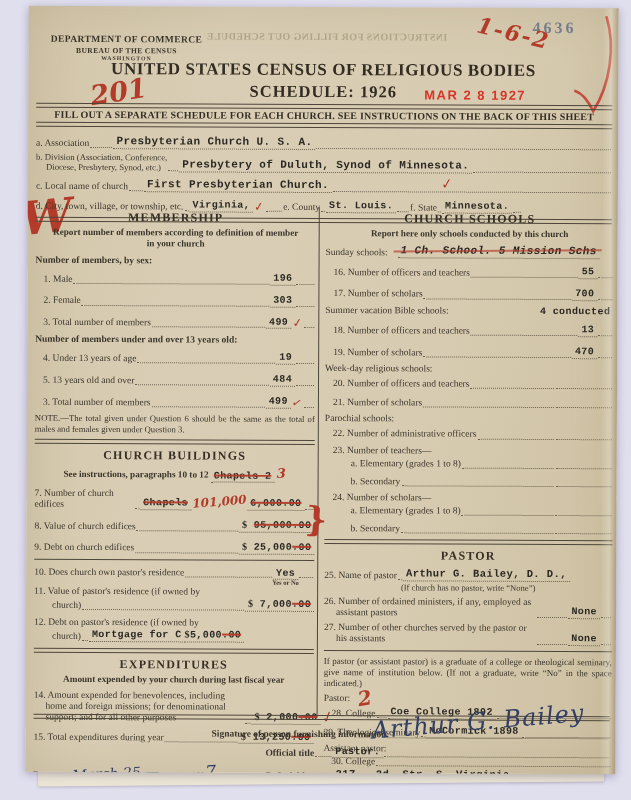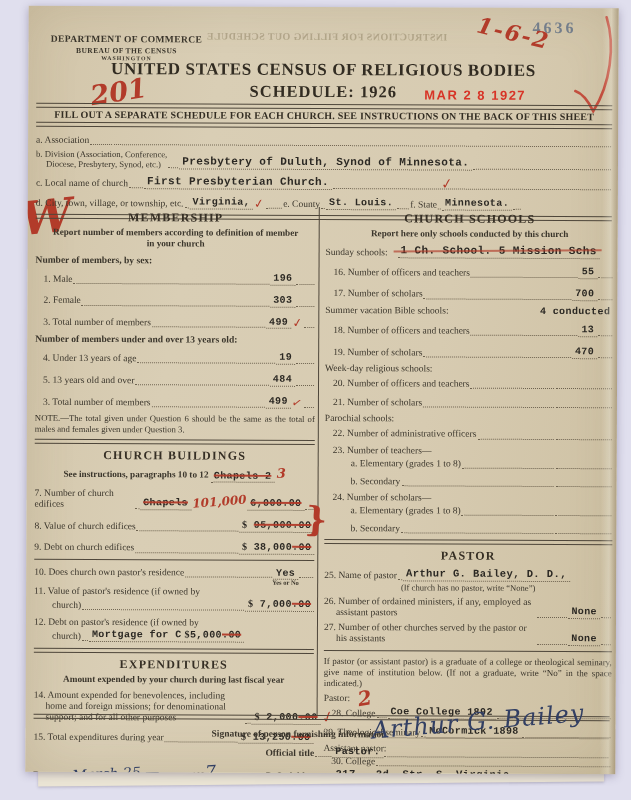--- a/index.html
+++ b/index.html
@@ -112,20 +112,21 @@
       <div class="dbl-rule"></div>
       <div class="banner-text">FILL OUT A SEPARATE SCHEDULE FOR EACH CHURCH.   SEE INSTRUCTIONS ON THE BACK OF THIS SHEET</div>
       <div class="dbl-rule"></div>
     </div>
 
     <div class="ident" style="position:absolute;">
       <span class="ck" style="position:absolute;left:404px;top:47px;font-size:14px;">✓</span>
       <div class="q">
         <span>a. Association</span>
         <span class="dtf" style="width:22px"></span>
+        <span class="val" style="font-size:11px">Presbyterian Church U. S. A.</span>
         <span class="dt"></span>
       </div>
       <div class="q" style="margin-top:4px;">
         <span style="line-height:1.1;">
           <span style="display:block;font-size:8.7px;">b. Division (Association, Conference,</span>
           <span style="display:block;font-size:8.7px;padding-left:10px;">Diocese, Presbytery, Synod, etc.)</span>
         </span>
         <span class="dtf" style="width:10px"></span>
         <span class="val" style="font-size:11px">Presbytery of Duluth, Synod of Minnesota.</span>
         <span class="dt"></span>
@@ -218,21 +219,21 @@
         </div>
         <div class="q" style="margin-top:8px;position:relative;">
           <span>8. Value of church edifices</span>
           <span class="dt"></span>
           <span class="val"><span class="cur">$</span> <span class="rs">95,000.00</span></span>
           <span class="brace">}</span>
         </div>
         <div class="q" style="margin-top:8px;">
           <span>9. Debt on church edifices</span>
           <span class="dt"></span>
-          <span class="val"><span class="cur">$</span> <span>38,000</span><span class="rs">.00</span></span>
+          <span class="val"><span class="cur">$</span> <span>25,000</span><span class="rs">.00</span></span>
         </div>
         <div class="rule" style="margin-top:5px;"></div>
         <div class="q">
           <span>10. Does church own pastor's residence</span>
           <span class="dt"></span>
           <span class="valwrap">
             <span class="val">Yes</span>
             <span class="hint">Yes or No</span>
           </span>
           <span class="dtf" style="width:14px"></span>
@@ -272,21 +273,21 @@
       </div>
 
       <div class="divider"></div>
 
       <div class="rightcol">
         <div class="sec">CHURCH SCHOOLS</div>
         <div class="inst">Report here only schools conducted by this church</div>
         <div class="q t" style="flex-wrap:nowrap;">
           <span>Sunday schools:</span>
           <span class="gap"></span>
-          <span class="val redline" style="font-size:11px;">1 Ch. School. 5 Mission Schs</span>
+          <span class="val redline" style="font-size:11px;font-style:italic;">1 Ch. School. 5 Mission Schs</span>
         </div>
         <div class="q" style="padding-left:8px;">
           <span>16. Number of officers and teachers</span>
           <span class="dt"></span>
           <span class="val">55</span>
           <span class="dtf" style="width:14px"></span>
         </div>
         <div class="q" style="padding-left:8px;margin-top:9px;">
           <span>17. Number of scholars</span>
           <span class="dt"></span>

